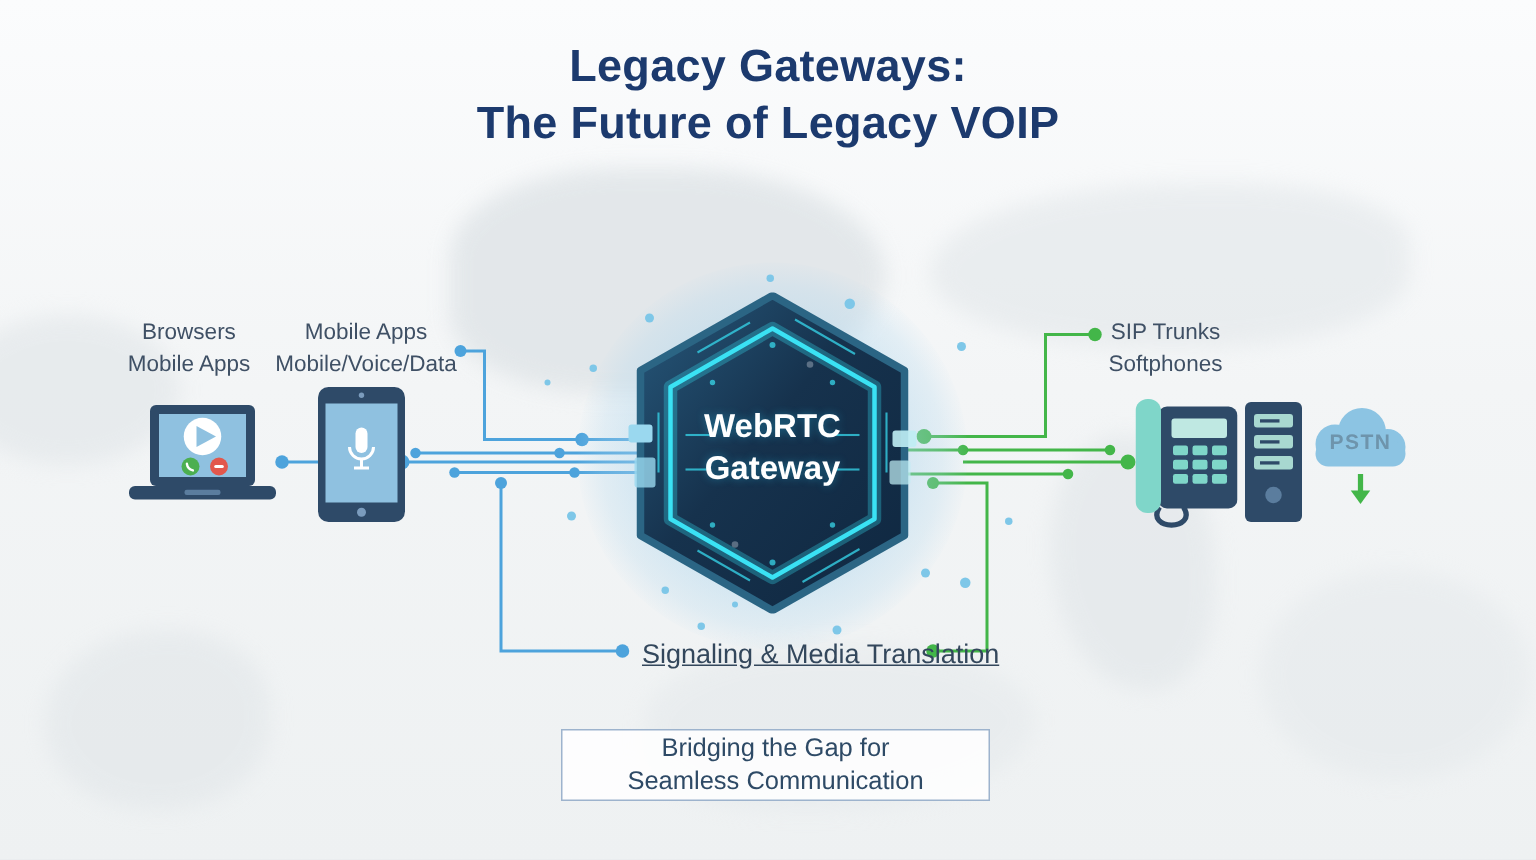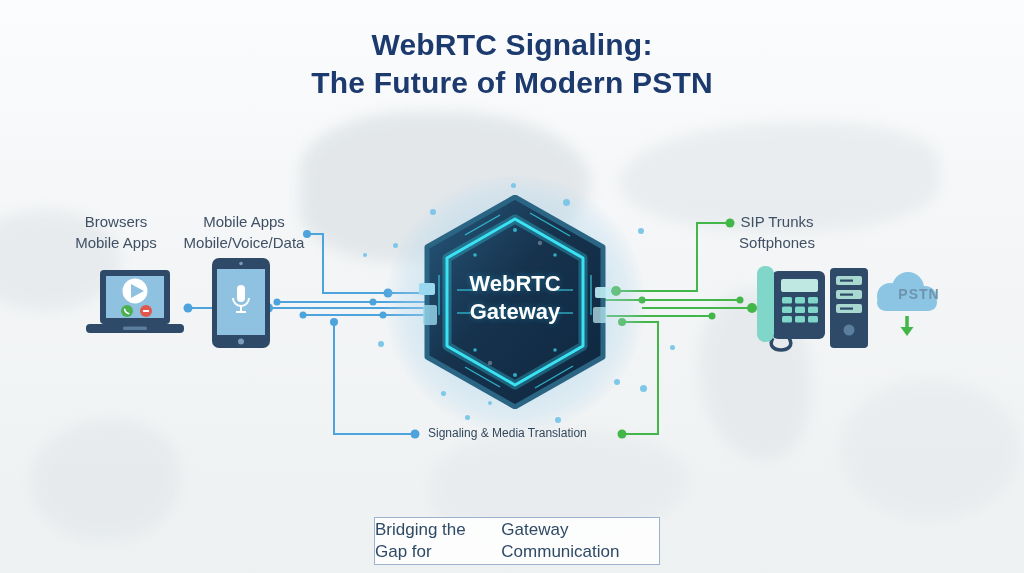--- a/index.html
+++ b/index.html
@@ -23,53 +23,53 @@
   .caption-blue{color:#1565bd;font-size:20px;font-weight:bold;}
   .caption-green{color:#2f8f2f;font-size:19px;font-weight:bold;}
   
   #gateway-text{
     left:430px;top:270px;width:170px;text-align:center;color:#ffffff;
     font-size:22px;font-weight:bold;line-height:28px;
     text-shadow:0 0 6px rgba(40,180,220,.45);
   }
   
   #signaling-label{
-    left:428px;top:426px;color:#33475c;font-size:12px;white-space:nowrap;
+    left:428px;top:426px;color:#33475c;font-size:18px;white-space:nowrap;text-decoration:underline;
   }
   
   #footer-box{
     left:374px;top:486px;width:284px;height:46px;
     border:1px solid #9db3cd;background:rgba(255,255,255,.85);
-    display:flex;flex-direction:row;justify-content:center;align-items:center;
-    color:#2e4a66;font-size:17px;line-height:22px;margin-top:31px;
+    display:flex;flex-direction:column;justify-content:center;align-items:center;
+    color:#2e4a66;font-size:17px;line-height:22px;
   }
   
   #hex-halo{
     left:385px;top:175px;width:260px;height:258px;border-radius:50%;
     background:radial-gradient(circle,rgba(173,214,238,.55) 40%,rgba(173,214,238,.25) 62%,rgba(173,214,238,0) 72%);
   }
   .dot{position:absolute;border-radius:50%;background:#7ec7e8;}
-  .pstn-label{left:868px;top:286px;width:78px;text-align:center;color:#6e94ac;font-size:14px;font-weight:bold;letter-spacing:1px;padding-left:12px;}
+  .pstn-label{left:868px;top:286px;width:78px;text-align:center;color:#6e94ac;font-size:14px;font-weight:bold;letter-spacing:1px;}
 </style>
 </head>
 <body>
 
 <div id="stage">
 
   <div class="abs map-blob" style="left:300px;top:112px;width:290px;height:150px;opacity:.85;border-radius:45% 55% 60% 40%;"></div>
   <div class="abs map-blob" style="left:620px;top:122px;width:320px;height:110px;opacity:.55;border-radius:60% 40% 50% 50%;"></div>
   <div class="abs map-blob" style="left:-30px;top:210px;width:150px;height:100px;opacity:.6;border-radius:50%;"></div>
   <div class="abs map-blob" style="left:700px;top:290px;width:110px;height:170px;opacity:.6;border-radius:45% 55% 40% 60%;"></div>
   <div class="abs map-blob" style="left:30px;top:420px;width:150px;height:120px;opacity:.55;border-radius:55% 45% 50% 50%;"></div>
   <div class="abs map-blob" style="left:430px;top:430px;width:260px;height:110px;opacity:.4;border-radius:50% 50% 60% 40%;"></div>
   <div class="abs map-blob" style="left:840px;top:380px;width:180px;height:140px;opacity:.4;border-radius:50%;"></div>
 
   <div id="title" class="abs">
-    <span>WebRTC Signaling:</span><br>
-    <span>The Future of Modern PSTN</span>
+    <span>Legacy Gateways:</span><br>
+    <span>The Future of Legacy VOIP</span>
   </div>
 
   <svg class="abs" style="left:0;top:0;" width="1024" height="573" viewBox="0 0 1024 573" fill="none">
 
     <g stroke="#4da3dc" stroke-width="2">
       <path d="M307 234 H323 V293 H432"></path>
       <path d="M188 308 H438"></path>
       <path d="M277 302 H442"></path>
       <path d="M303 315 H438"></path>
       <path d="M334 322 V434 H415"></path>
@@ -99,21 +99,21 @@
       <circle cx="730" cy="223" r="4.5"></circle>
       <circle cx="642" cy="300" r="3.5"></circle>
       <circle cx="740" cy="300" r="3.5"></circle>
       <circle cx="752" cy="308" r="5"></circle>
       <circle cx="712" cy="316" r="3.5"></circle>
       <circle cx="622" cy="322" r="4"></circle>
       <circle cx="622" cy="434" r="4.5"></circle>
     </g>
   </svg>
 
-  <div class="abs group-label" style="left:36px;">
+  <div class="abs group-label" style="left:46px;">
     <span>Browsers</span><br>
     <span>Mobile Apps</span>
   </div>
   <div class="abs group-label" style="left:164px;">
     <span>Mobile Apps</span><br>
     <span>Mobile/Voice/Data</span>
   </div>
 
   <svg class="abs" style="left:86px;top:270px;" width="98" height="74" viewBox="0 0 98 74">
     <rect x="14" y="0" width="70" height="54" rx="4" fill="#2e4a68"></rect>
@@ -250,21 +250,21 @@
       <polygon points="32.5,61 45.5,61 39,70" fill="#43b649"></polygon>
     </g>
   </svg>
   <div class="abs pstn-label">PSTN</div>
 
 
   <div id="signaling-label" class="abs">Signaling &amp; Media Translation</div>
 
   <div id="footer-box" class="abs">
     <span>Bridging the Gap for</span>
-    <span>Gateway Communication</span>
+    <span>Seamless Communication</span>
   </div>
 
   <div class="dot" style="left:430px;top:209px;width:6px;height:6px;"></div>
   <div class="dot" style="left:563px;top:199px;width:7px;height:7px;"></div>
   <div class="dot" style="left:638px;top:228px;width:6px;height:6px;"></div>
   <div class="dot" style="left:393px;top:243px;width:5px;height:5px;"></div>
   <div class="dot" style="left:378px;top:341px;width:6px;height:6px;"></div>
   <div class="dot" style="left:640px;top:385px;width:7px;height:7px;"></div>
   <div class="dot" style="left:555px;top:417px;width:6px;height:6px;"></div>
   <div class="dot" style="left:465px;top:415px;width:5px;height:5px;"></div>

